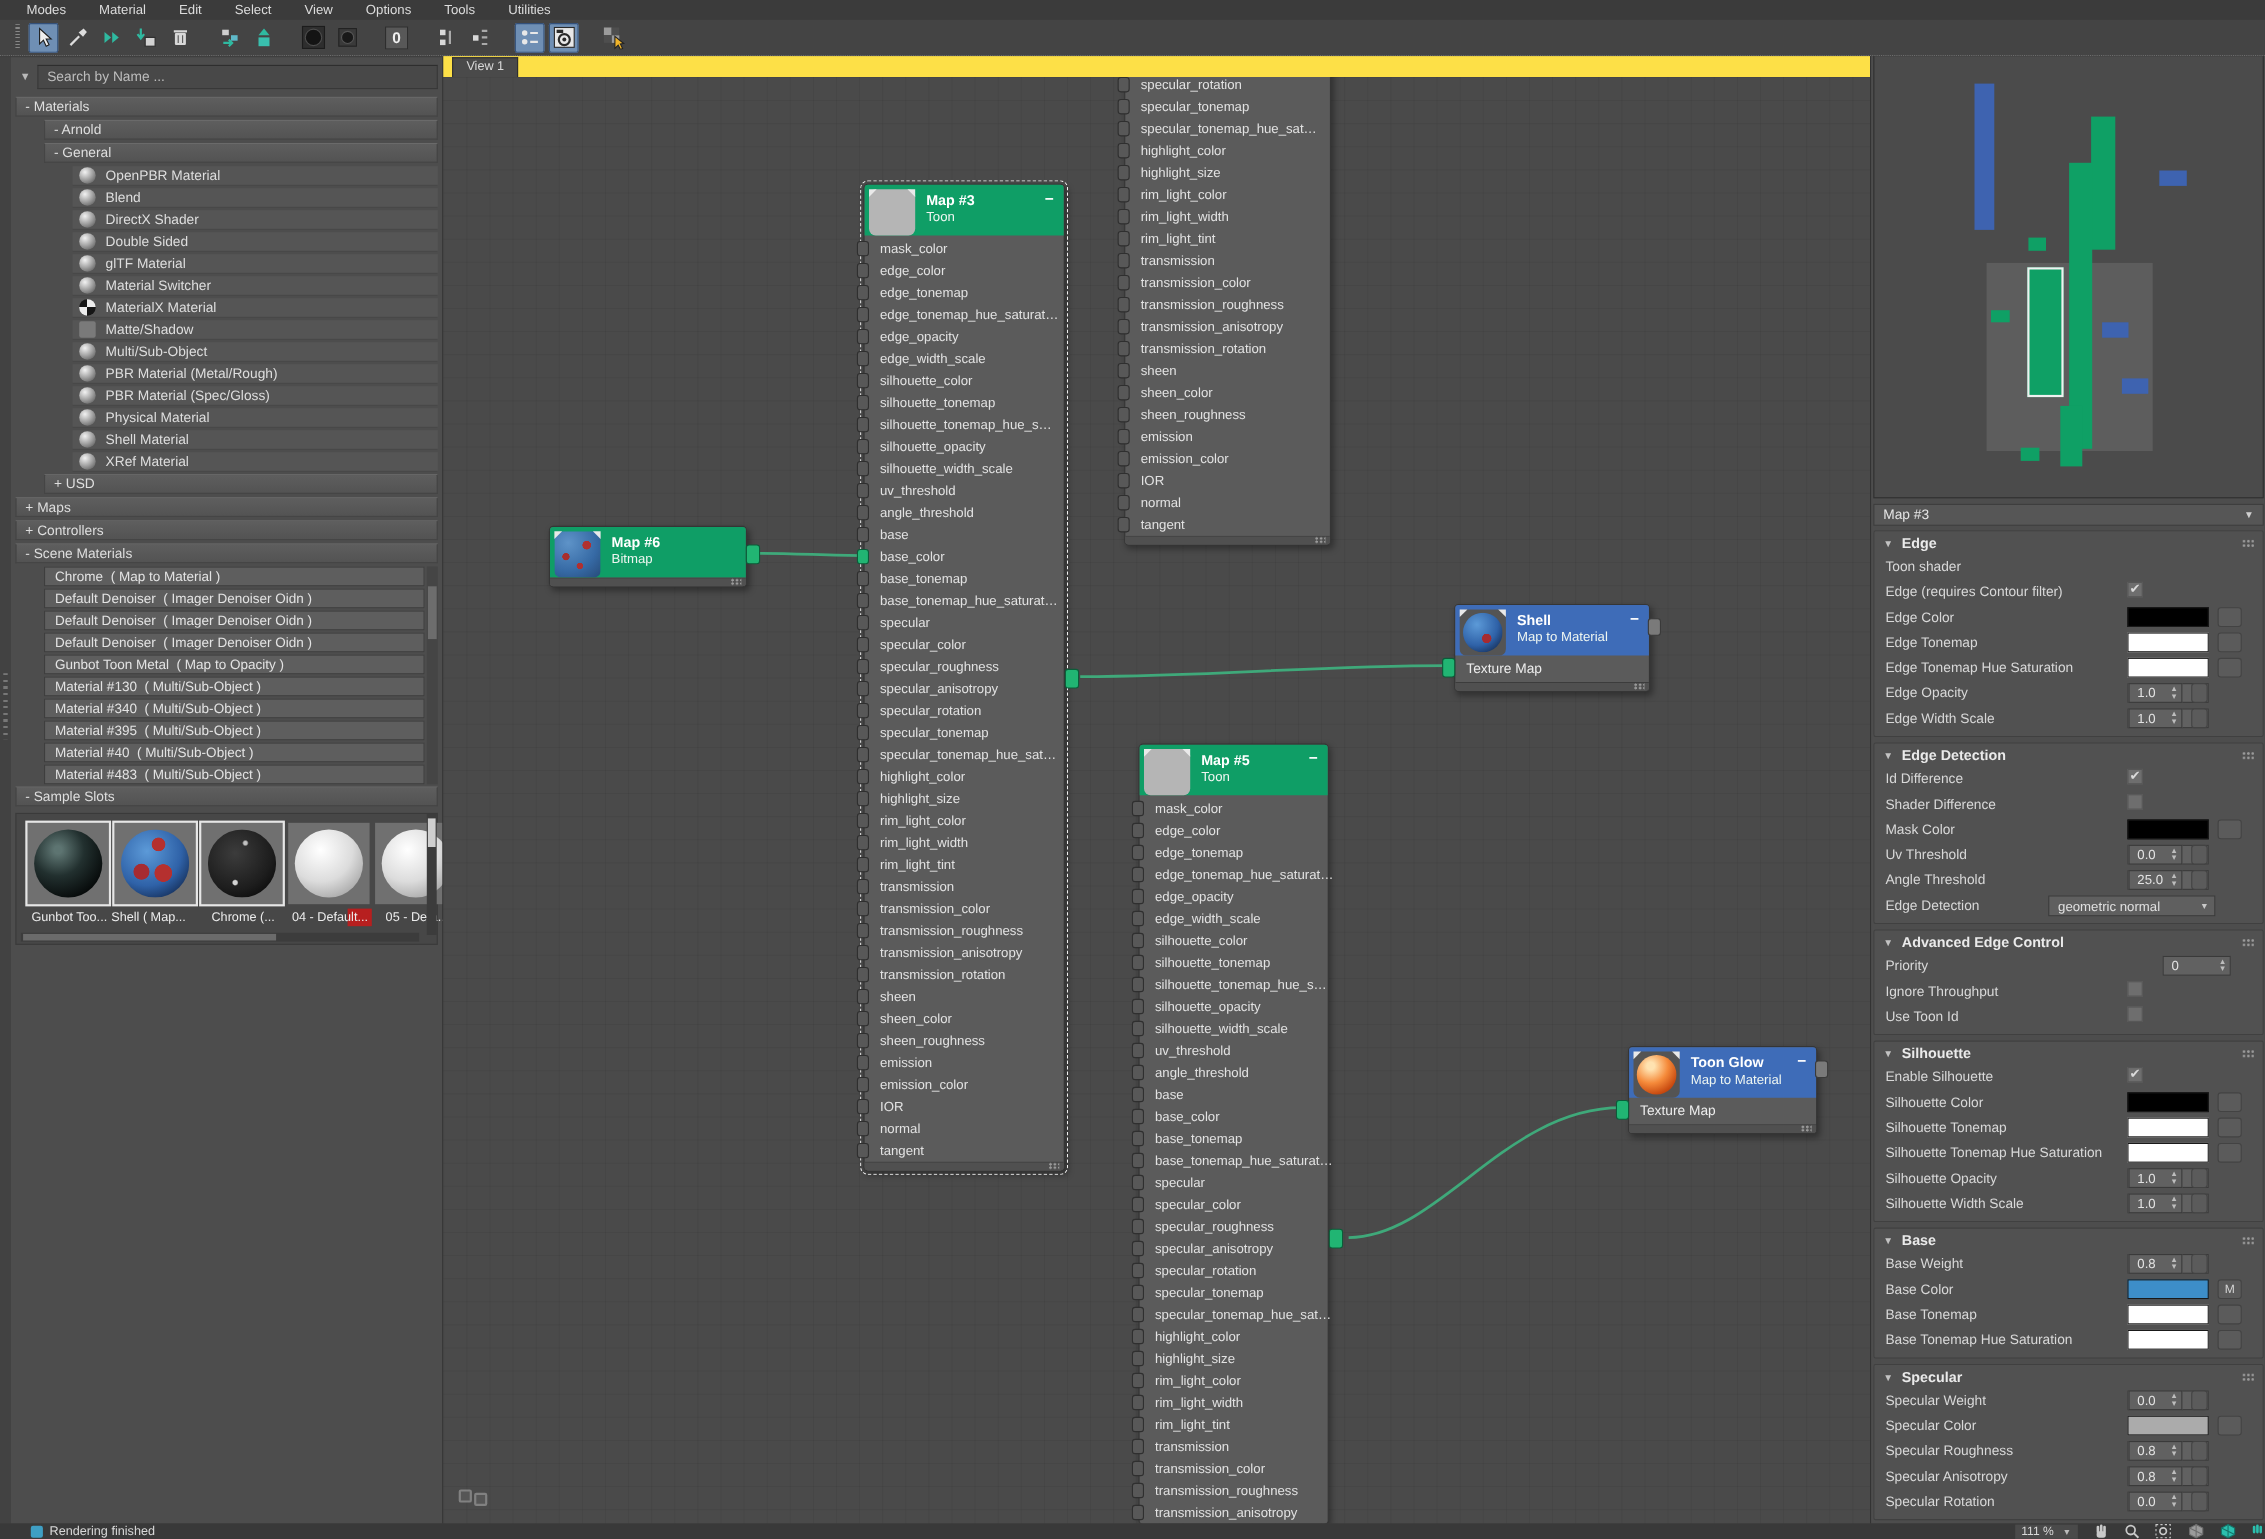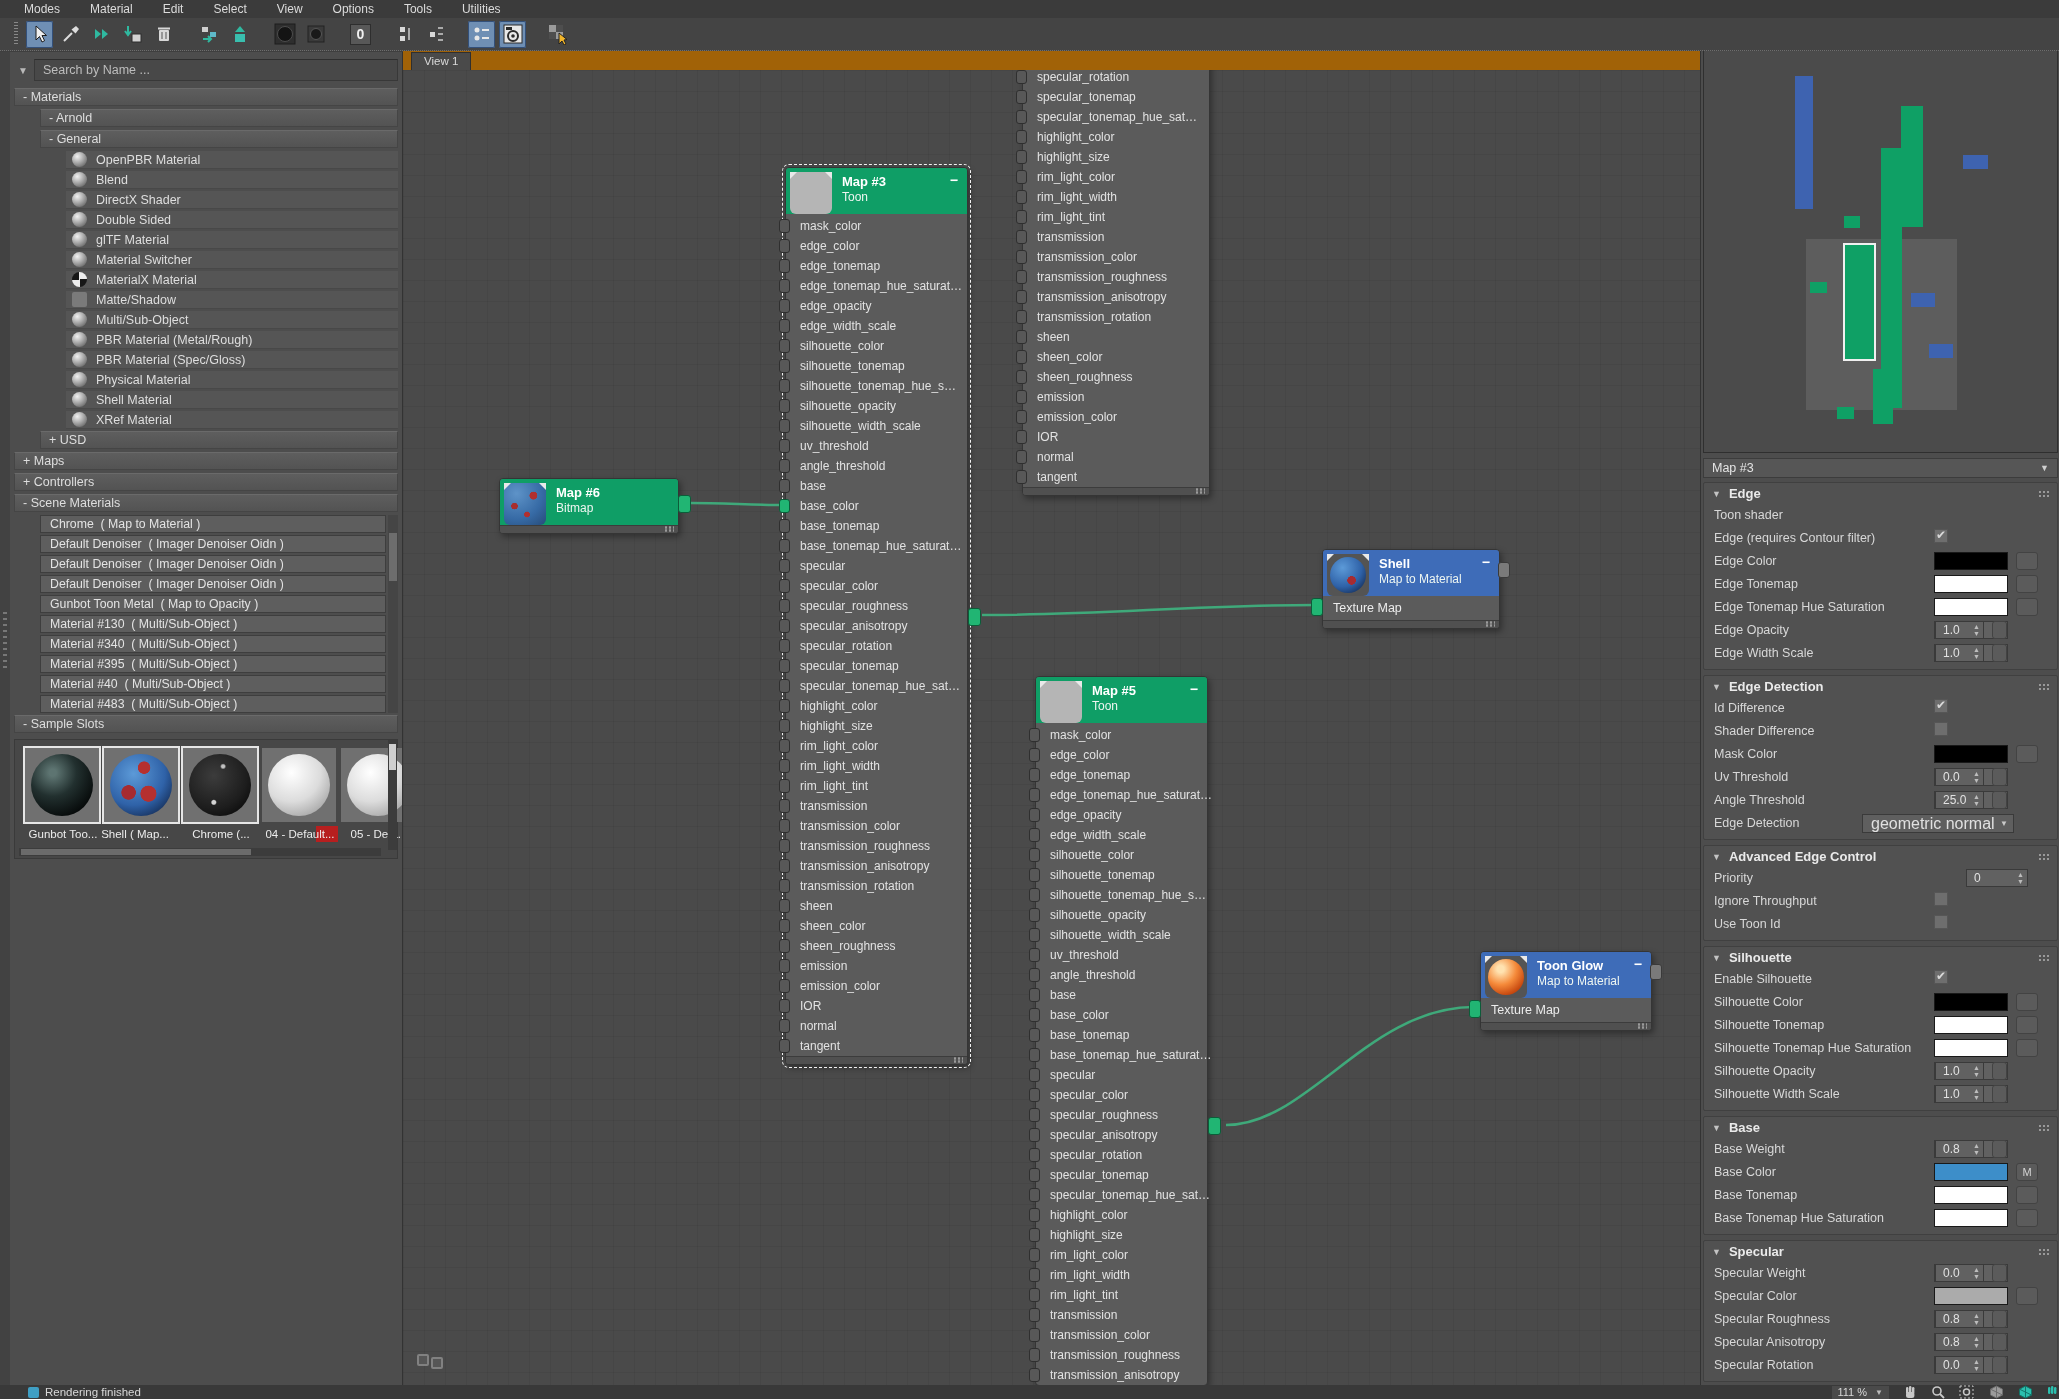--- a/index.html
+++ b/index.html
@@ -70,21 +70,21 @@
               radial-gradient(circle at 40% 35%, #3c3c3c, #1d1d1d 60%, #070707 90%); }
   .sp-white { background:radial-gradient(circle at 38% 30%, #ffffff, #dcdcdc 50%, #9b9b9b 90%); }
   .slotlabel { position:absolute; top:88px; font-size:11.5px; color:#ececec; white-space:nowrap; overflow:hidden; width:76px; }
   .redtag { position:absolute; top:86px; width:22px; height:16px; background:#b71f1f; }
   #slots .hscroll { position:absolute; left:4px; bottom:2px; width:362px; height:8px; background:#3c3c3c; }
   #slots .hthumb { position:absolute; left:2px; top:1px; width:230px; height:6px; background:#6b6b6b; }
   #slots .vscroll2 { position:absolute; right:0; top:0; width:9px; height:110px; background:#3c3c3c; }
   #slots .vthumb2 { position:absolute; right:1px; top:4px; width:7px; height:26px; background:#cfcfcf; }
 
   
-  #tabstrip { position:absolute; left:403px; top:50px; width:1297px; height:20px; background:#a16207; }
+  #tabstrip { position:absolute; left:403px; top:50px; width:1297px; height:20px; background:#fde047; }
   #viewtab { position:absolute; left:8px; top:2px; height:18px; background:#4a4a4a; color:#d9d9d9;
     font-size:11.5px; padding:2px 12px; border:1px solid #2f2f2f; border-bottom:none; }
   #canvas { position:absolute; left:403px; top:70px; width:1297px; height:1315px; background:#4a4a4a; overflow:hidden;
     background-image:linear-gradient(rgba(0,0,0,.06) 1px, transparent 1px),
                      linear-gradient(90deg, rgba(0,0,0,.06) 1px, transparent 1px);
     background-size:21px 21px; }
   #wires { position:absolute; left:0; top:0; }
 
   .node { position:absolute; background:#5b5b5b; border:1px solid #353535; border-radius:4px;
     box-shadow:2px 3px 6px rgba(0,0,0,.35); }
@@ -152,21 +152,21 @@
   .pctrl.on .chk::after { content:"✔"; position:absolute; left:1px; top:-2px; font-size:12px; color:#d9d9d9; }
   .swatch { width:74px; height:18px; border:1px solid #191919; }
   .pctrl.color .swatch { display:block; }
   .spin { width:74px; height:18px; background:#616161; border:1px solid #3a3a3a; align-items:center; position:relative; }
   .pctrl.pri .spin { width:62px; }
   .pctrl.spin .spin, .pctrl.pri .spin { display:flex; }
   .spinval { font-size:12px; color:#e2e2e2; padding-left:7px; }
   .spinarr { position:absolute; right:3px; top:1px; font-size:7px; line-height:7px; color:#bdbdbd; text-align:center; }
   .drophost { width:152px; height:19px; background:#5f5f5f; border:1px solid #3a3a3a; align-items:center; position:relative; }
   .pctrl.drop .drophost { display:flex; }
-  .dropval { font-size:16px; color:#e0e0e0; padding-left:8px; }
+  .dropval { font-size:12px; color:#e0e0e0; padding-left:8px; }
   .dropcaret { position:absolute; right:5px; top:4px; font-size:8px; color:#c9c9c9; }
   .sbtn { width:22px; height:18px; background:#5b5b5b; border:1px solid #434343; border-radius:3px;
     align-items:center; justify-content:center; font-size:11px; color:#d5d5d5; }
   .pctrl.color .sbtn, .pctrl.spin .sbtn { display:flex; }
 
   
   #statusbar { position:absolute; left:0; top:1385px; width:2059px; height:14px; background:#393939;
     display:flex; align-items:center; font-size:11.5px; color:#d8d8d8; z-index:40;padding-left:22px; }
   #status-icon { width:11px; height:11px; background:#3f9fc4; border-radius:2px; margin:0 6px 0 6px; }
   #status-right { margin-left:auto; display:flex; align-items:center; gap:14px; padding-right:2px; }

